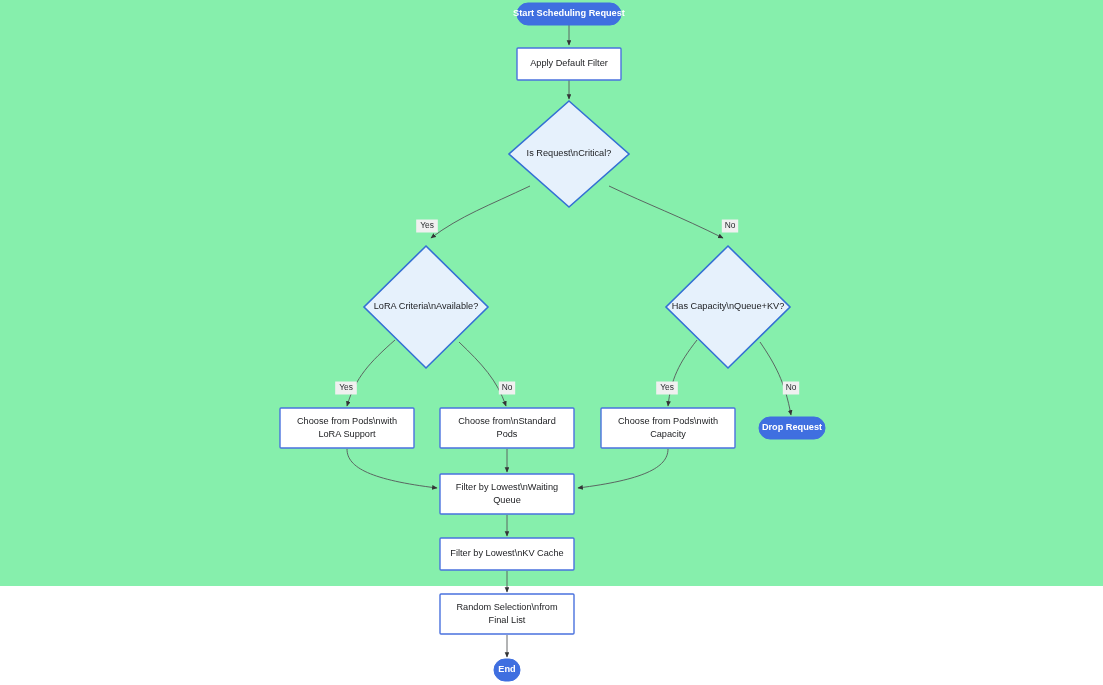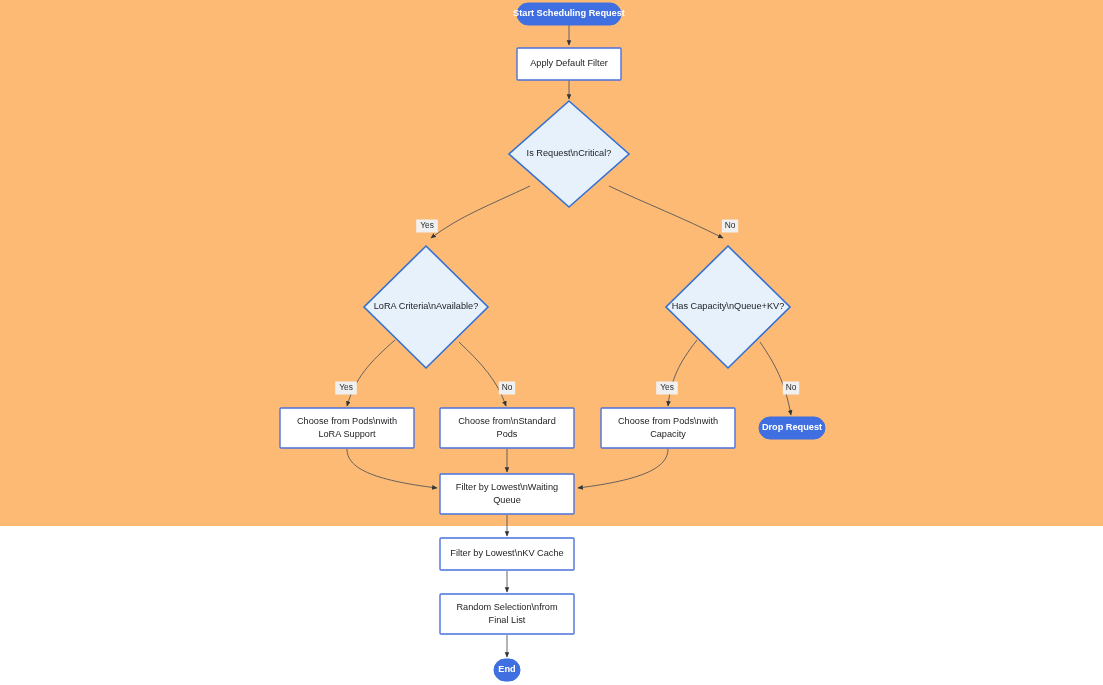--- a/index.html
+++ b/index.html
@@ -8,22 +8,22 @@
     padding: 0;
     background: #ffffff;
     width: 1103px;
     height: 685px;
     overflow: hidden;
     font-family: "Liberation Sans", sans-serif;
   }
   #flow-root {
     position: relative;
     width: 1103px;
-    height: 526px;
-    background: #fdba74;
+    height: 586px;
+    background: #86efac;
   }
   svg#flow-svg {
     position: absolute;
     top: 0;
     left: 0;
     width: 1103px;
     height: 685px;
     display: block;
   }
   .node-rect {

